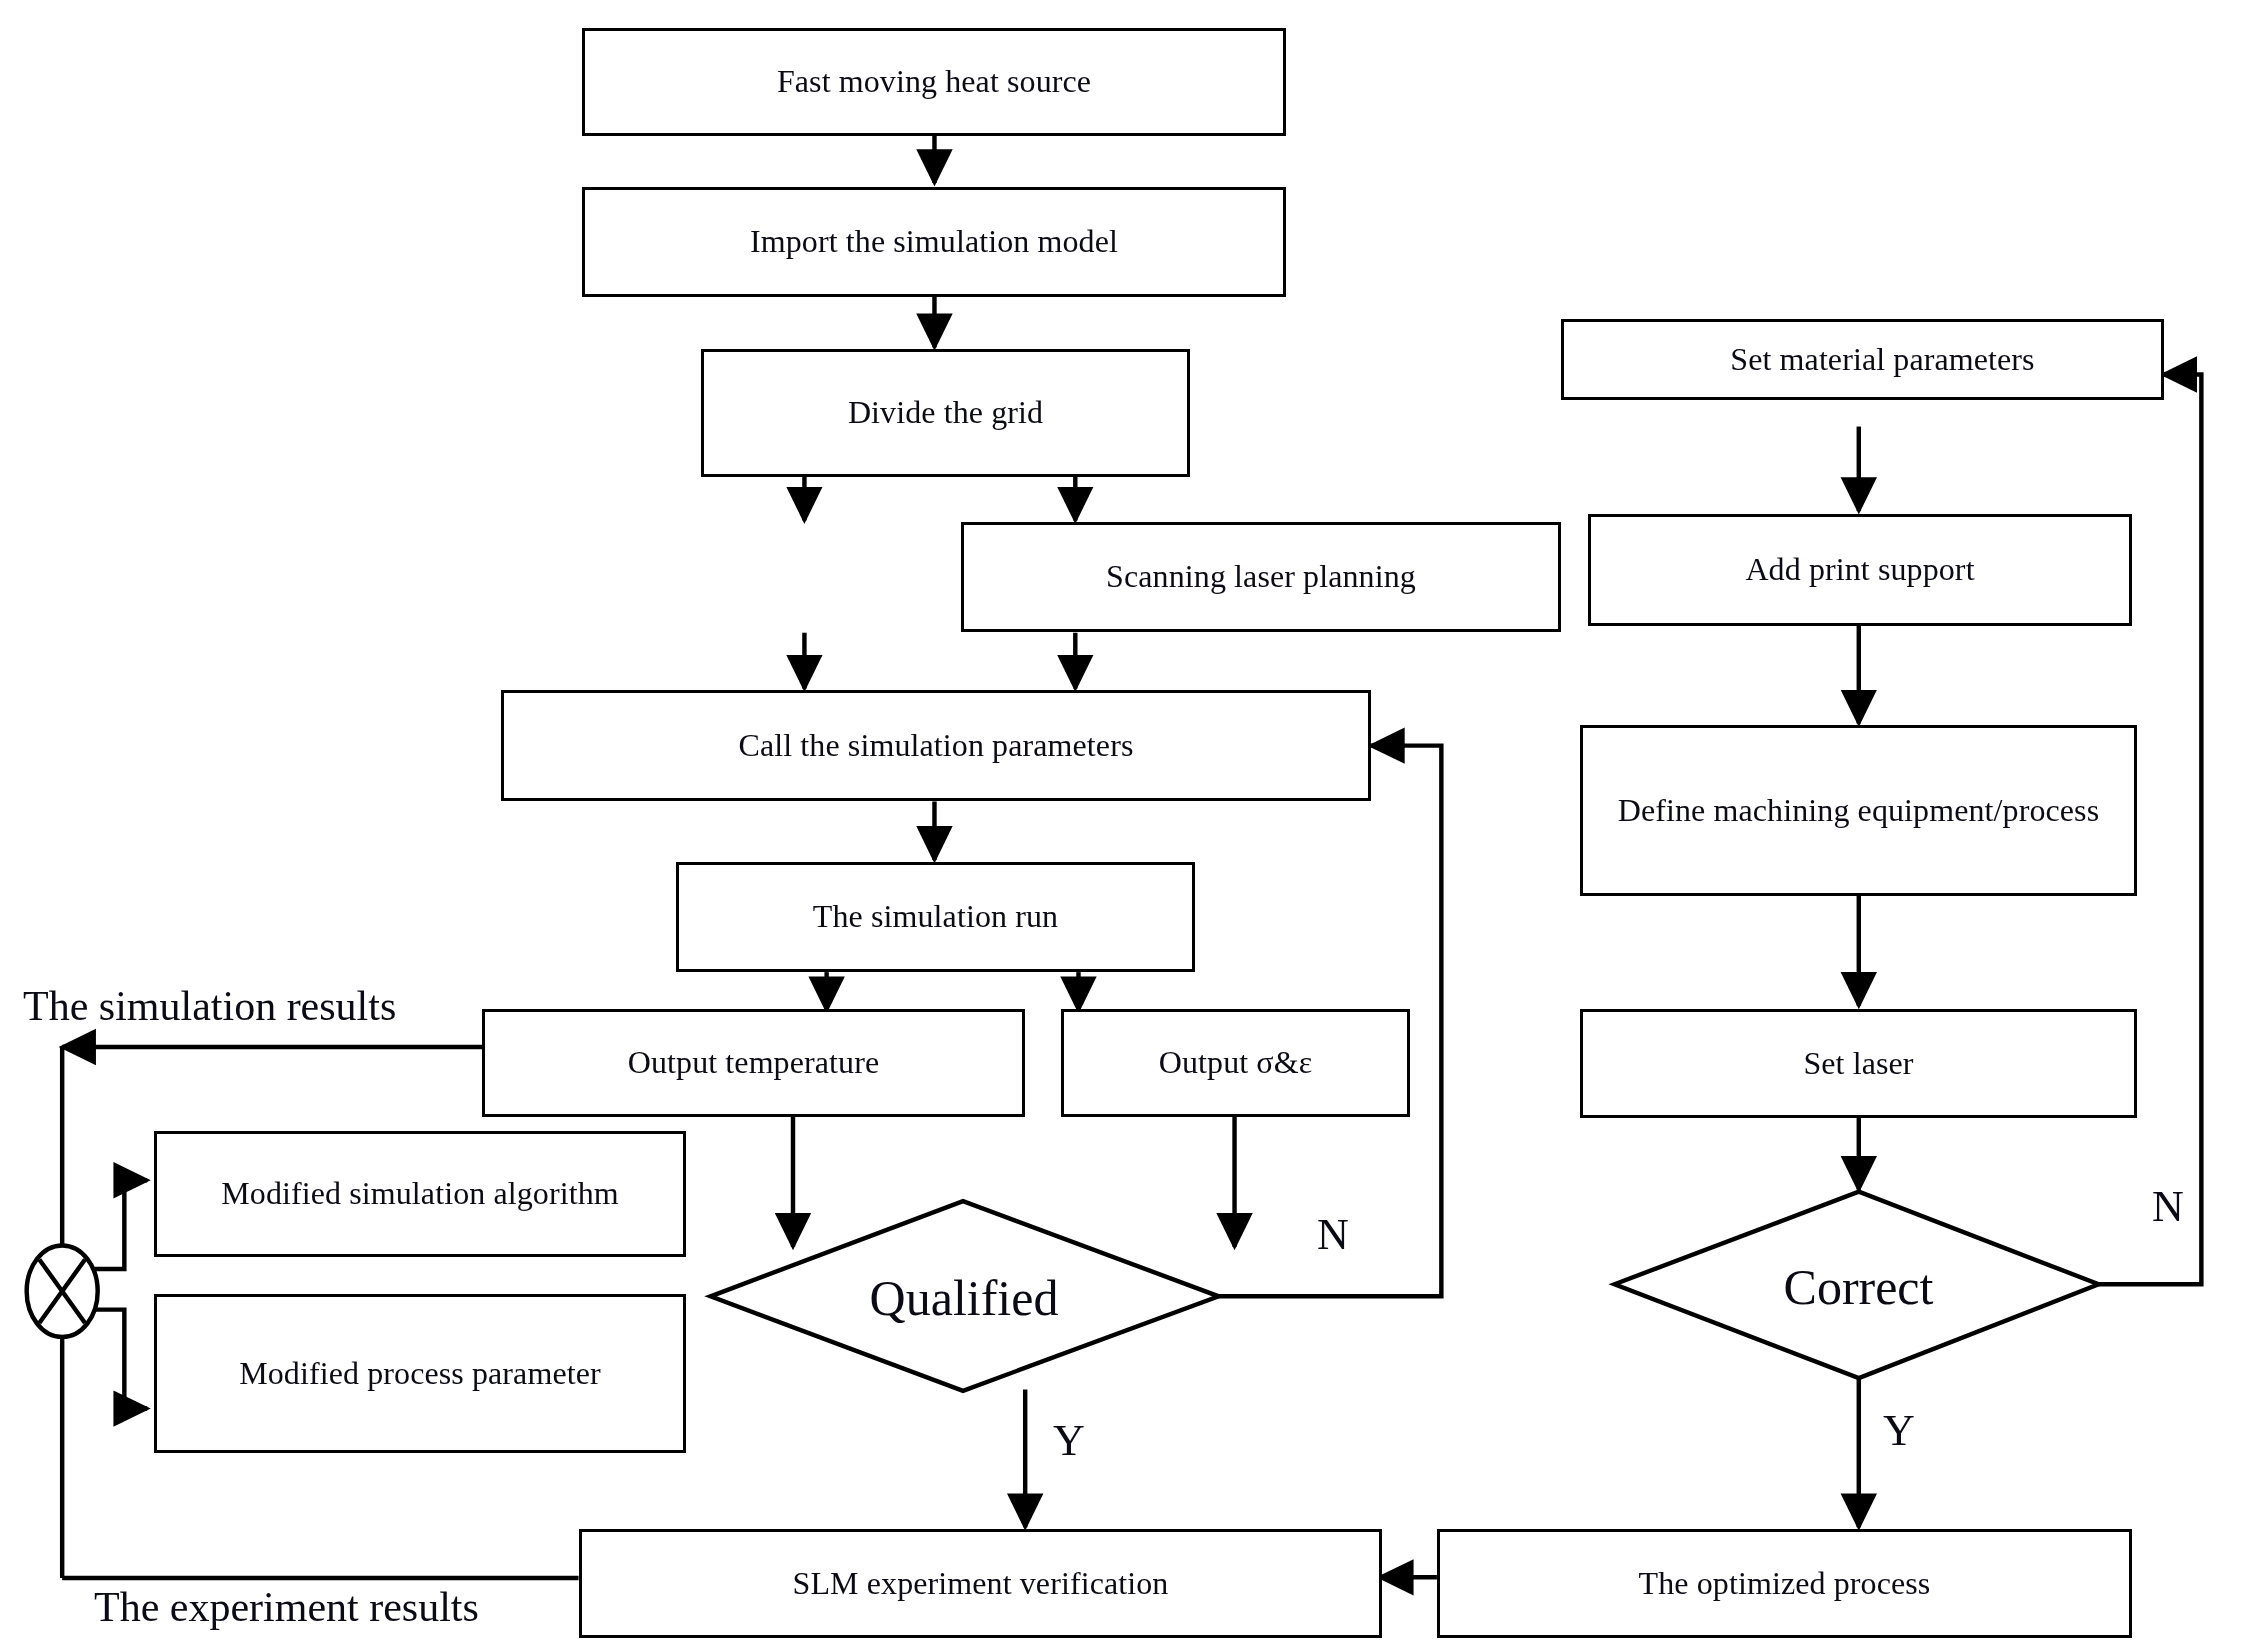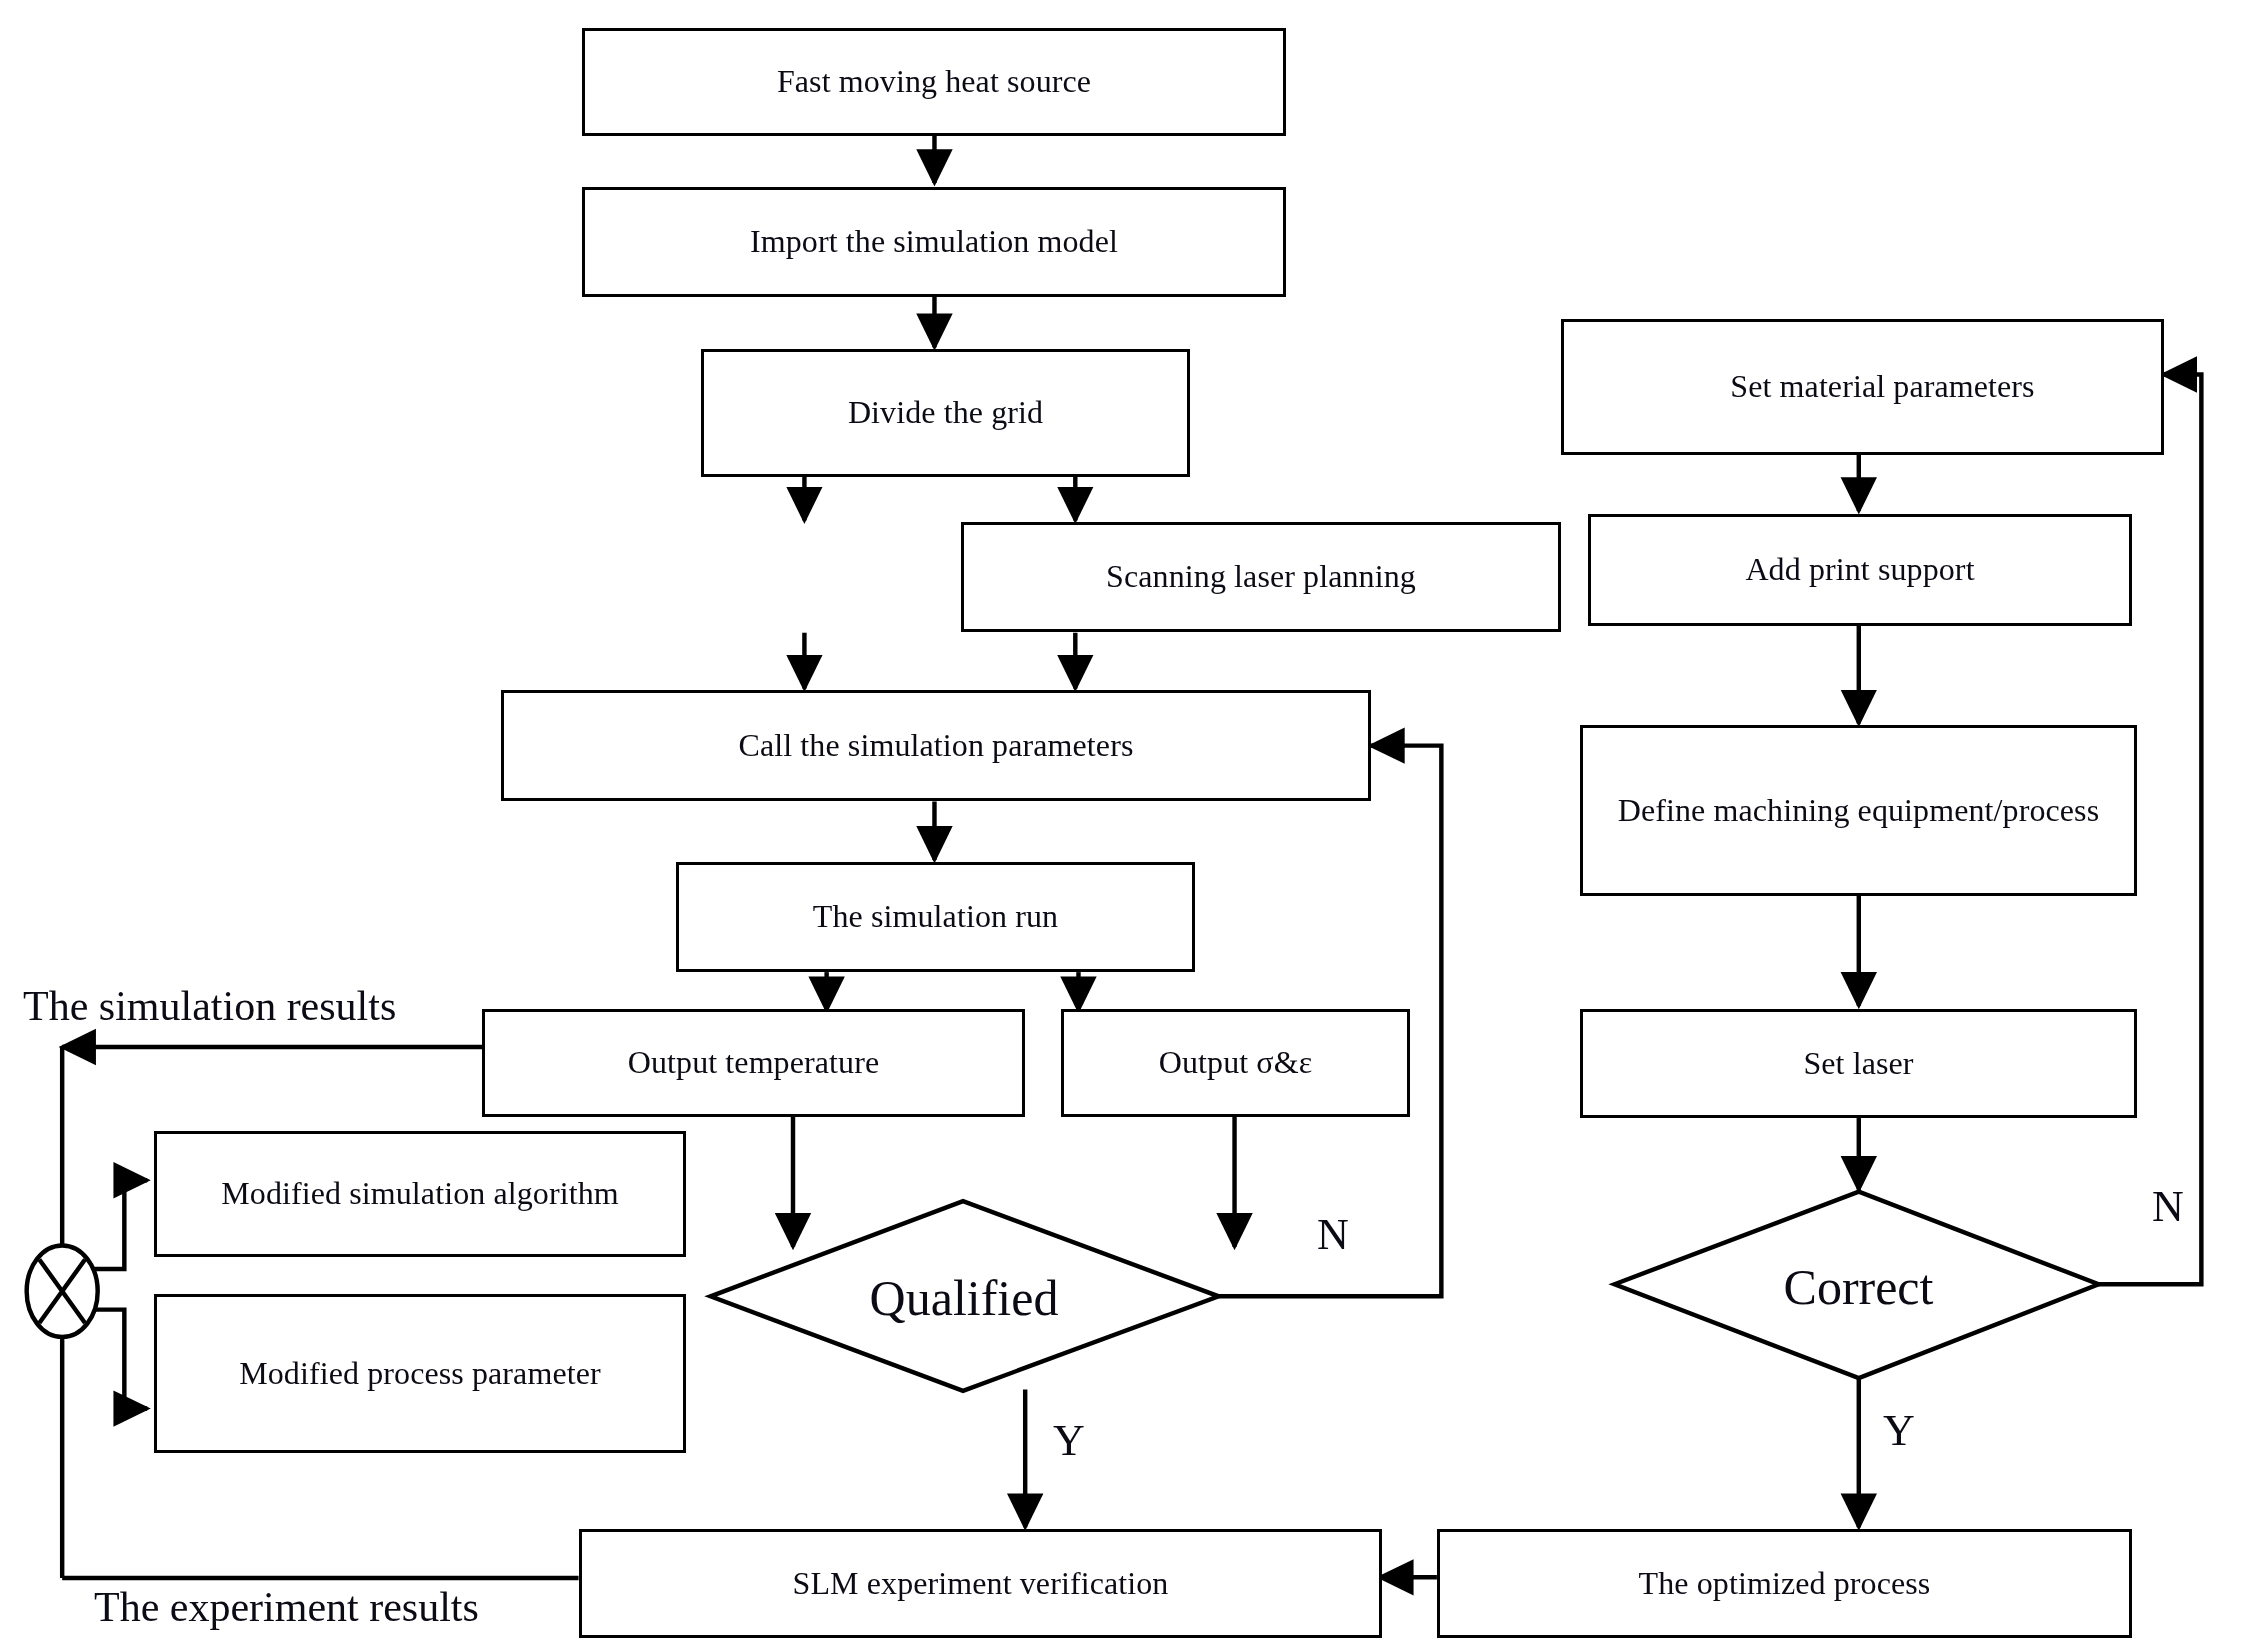--- a/index.html
+++ b/index.html
@@ -170,21 +170,21 @@
   </div>
 
   <div class="node-box" style="left:154px; top:1294px; width:532px; height:159px; padding:0 25px;">
     <span>Modified process parameter</span>
   </div>
 
   <div class="node-box" style="left:579px; top:1529px; width:803px; height:109px;">
     <span>SLM experiment verification</span>
   </div>
 
-  <div class="node-box" style="left:1561px; top:319px; width:603px; height:136px;padding-left:40px;">
+  <div class="node-box" style="left:1561px; top:319px; width:603px; height:81px;padding-left:40px;">
     <span>Set material parameters</span>
   </div>
 
   <div class="node-box" style="left:1588px; top:514px; width:544px; height:112px;">
     <span>Add print support</span>
   </div>
 
   <div class="node-box" style="left:1580px; top:725px; width:557px; height:171px; padding:0 15px;">
     <span>Define machining equipment/process</span>
   </div>

